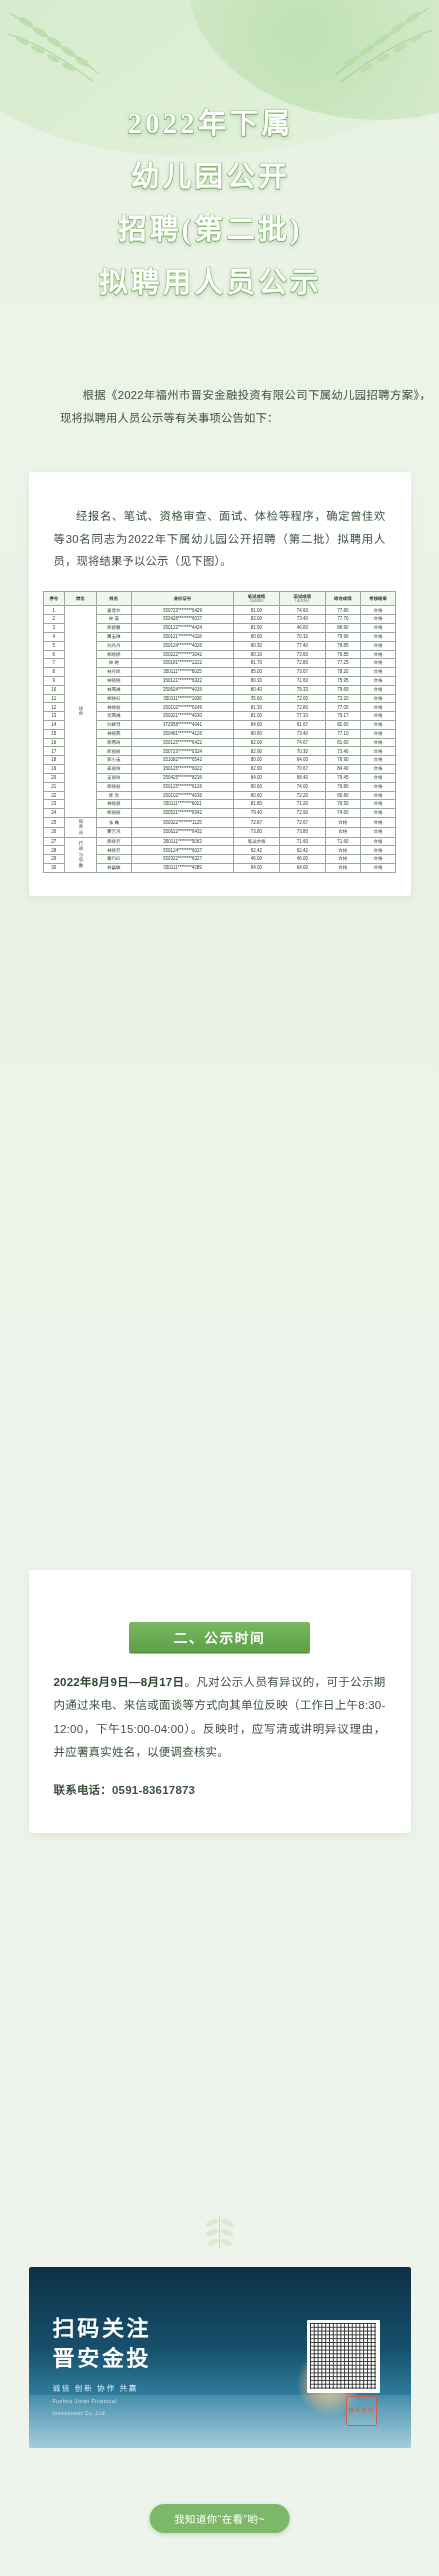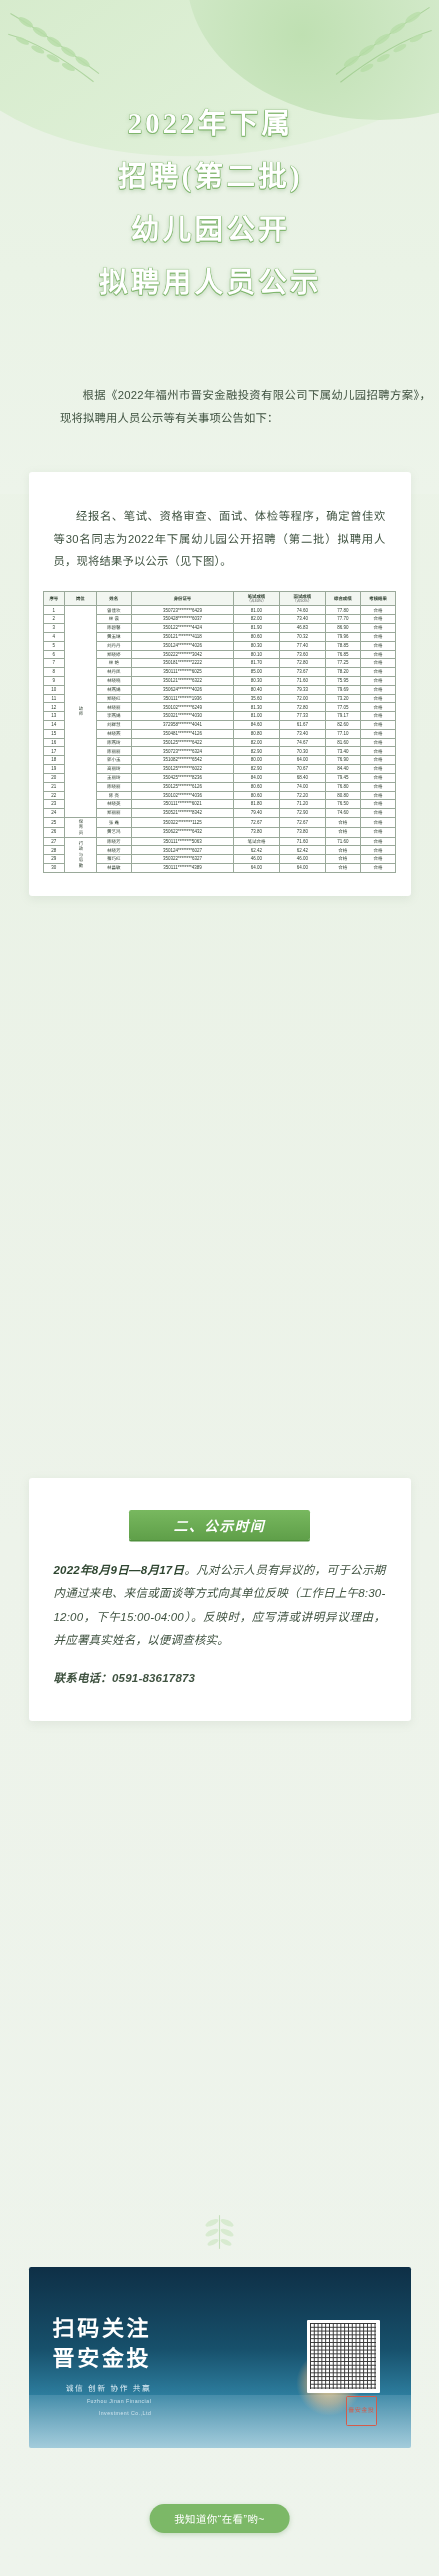--- a/index.html
+++ b/index.html
@@ -98,21 +98,21 @@
   
   .card {
     position: absolute;
     left: 28.5px;
     width: 382px;
     background: #ffffff;
     border-radius: 3.3px;
     box-shadow: 0 2.2px 10px rgba(120,150,120,0.13);
   }
   #card1 { top: 472px; padding: 33px 0 23px 0; }
-  #card2 { top: 1478px; padding: 32px 0 30px 0; font-style: italic; }
+  #card2 { top: 1570px; padding: 52px 0 30px 0; }
 
   .section-banner {
     position: relative;
     margin: 0 auto 18.7px auto;
     width: 181px;
     height: 30px;
     background: linear-gradient(180deg, #78b85f 0%, #5f9f49 100%);
     border-radius: 2.2px;
     display: flex;
     align-items: center;
@@ -242,21 +242,20 @@
     position: absolute;
     left: 0; bottom: 0;
     width: 100%; height: 53px;
     background: linear-gradient(180deg, rgba(255,255,255,0.12) 0%, rgba(255,255,255,0.28) 100%);
   }
   .qr-text {
     position: absolute;
     left: 24px;
     top: 47px;
     color: #ffffff;
-    text-align: right;
   }
   .qr-text .l1 {
     font-family: "Liberation Serif", "DejaVu Serif", serif;
     font-size: 22px;
     font-weight: 700;
     letter-spacing: 2.7px;
     line-height: 1.35;
   }
   .qr-text .l3 {
     margin-top: 8.8px;
@@ -378,22 +377,22 @@
           <ellipse cx="34" cy="64" rx="13" ry="5" transform="rotate(27 34 64)"></ellipse>
           <ellipse cx="64" cy="82" rx="13" ry="5" transform="rotate(27 64 82)"></ellipse>
           <ellipse cx="94" cy="100" rx="13" ry="5" transform="rotate(27 94 100)"></ellipse>
           <ellipse cx="124" cy="118" rx="13" ry="5" transform="rotate(27 124 118)"></ellipse>
         </g>
       </svg>
     </div>
 
     <div class="title-block">
       <div class="title-line">2022年下属</div>
+      <div class="title-line">幼儿园公开</div>
       <div class="title-line">招聘(第二批)</div>
-      <div class="title-line">幼儿园公开</div>
       <div class="title-line">拟聘用人员公示</div>
     </div>
   </div>
 
   <div class="intro">根据《2022年福州市晋安金融投资有限公司下属幼儿园招聘方案》，现将拟聘用人员公示等有关事项公告如下：</div>
 
   <div class="leafspray lf-a">
     <svg width="93" height="49" viewBox="0 0 170 90">
       <g stroke="#8cc178" stroke-width="2" fill="none">
           <path d="M4 14 C50 30 110 52 166 74"></path>

